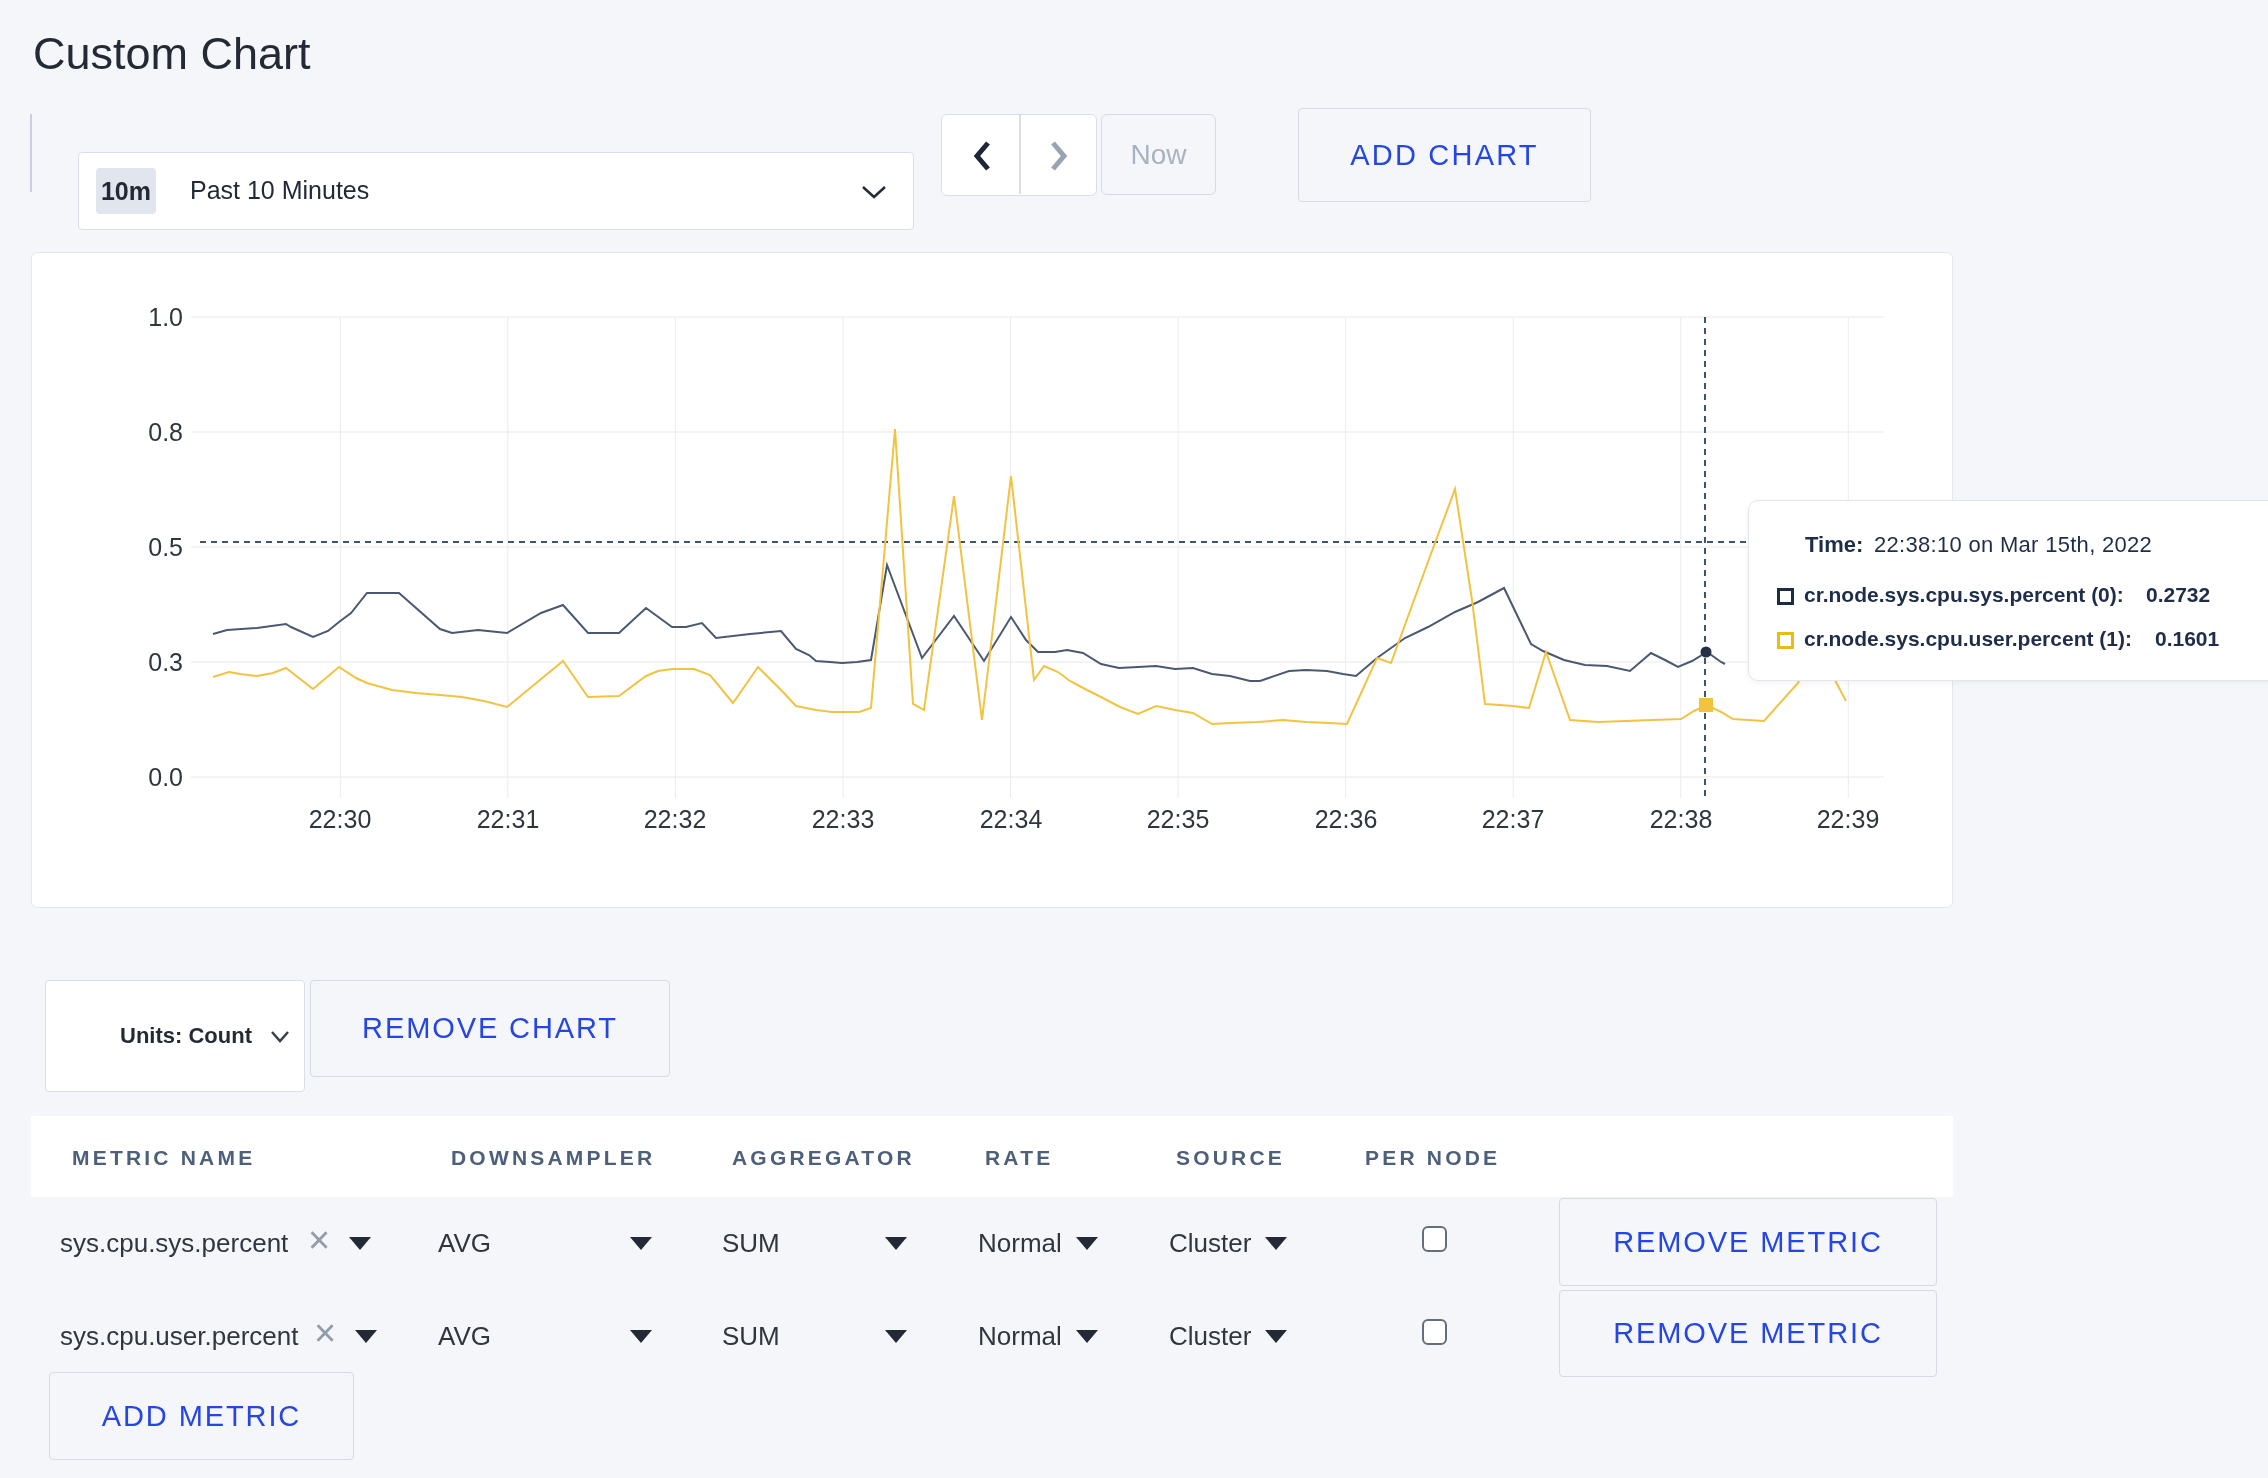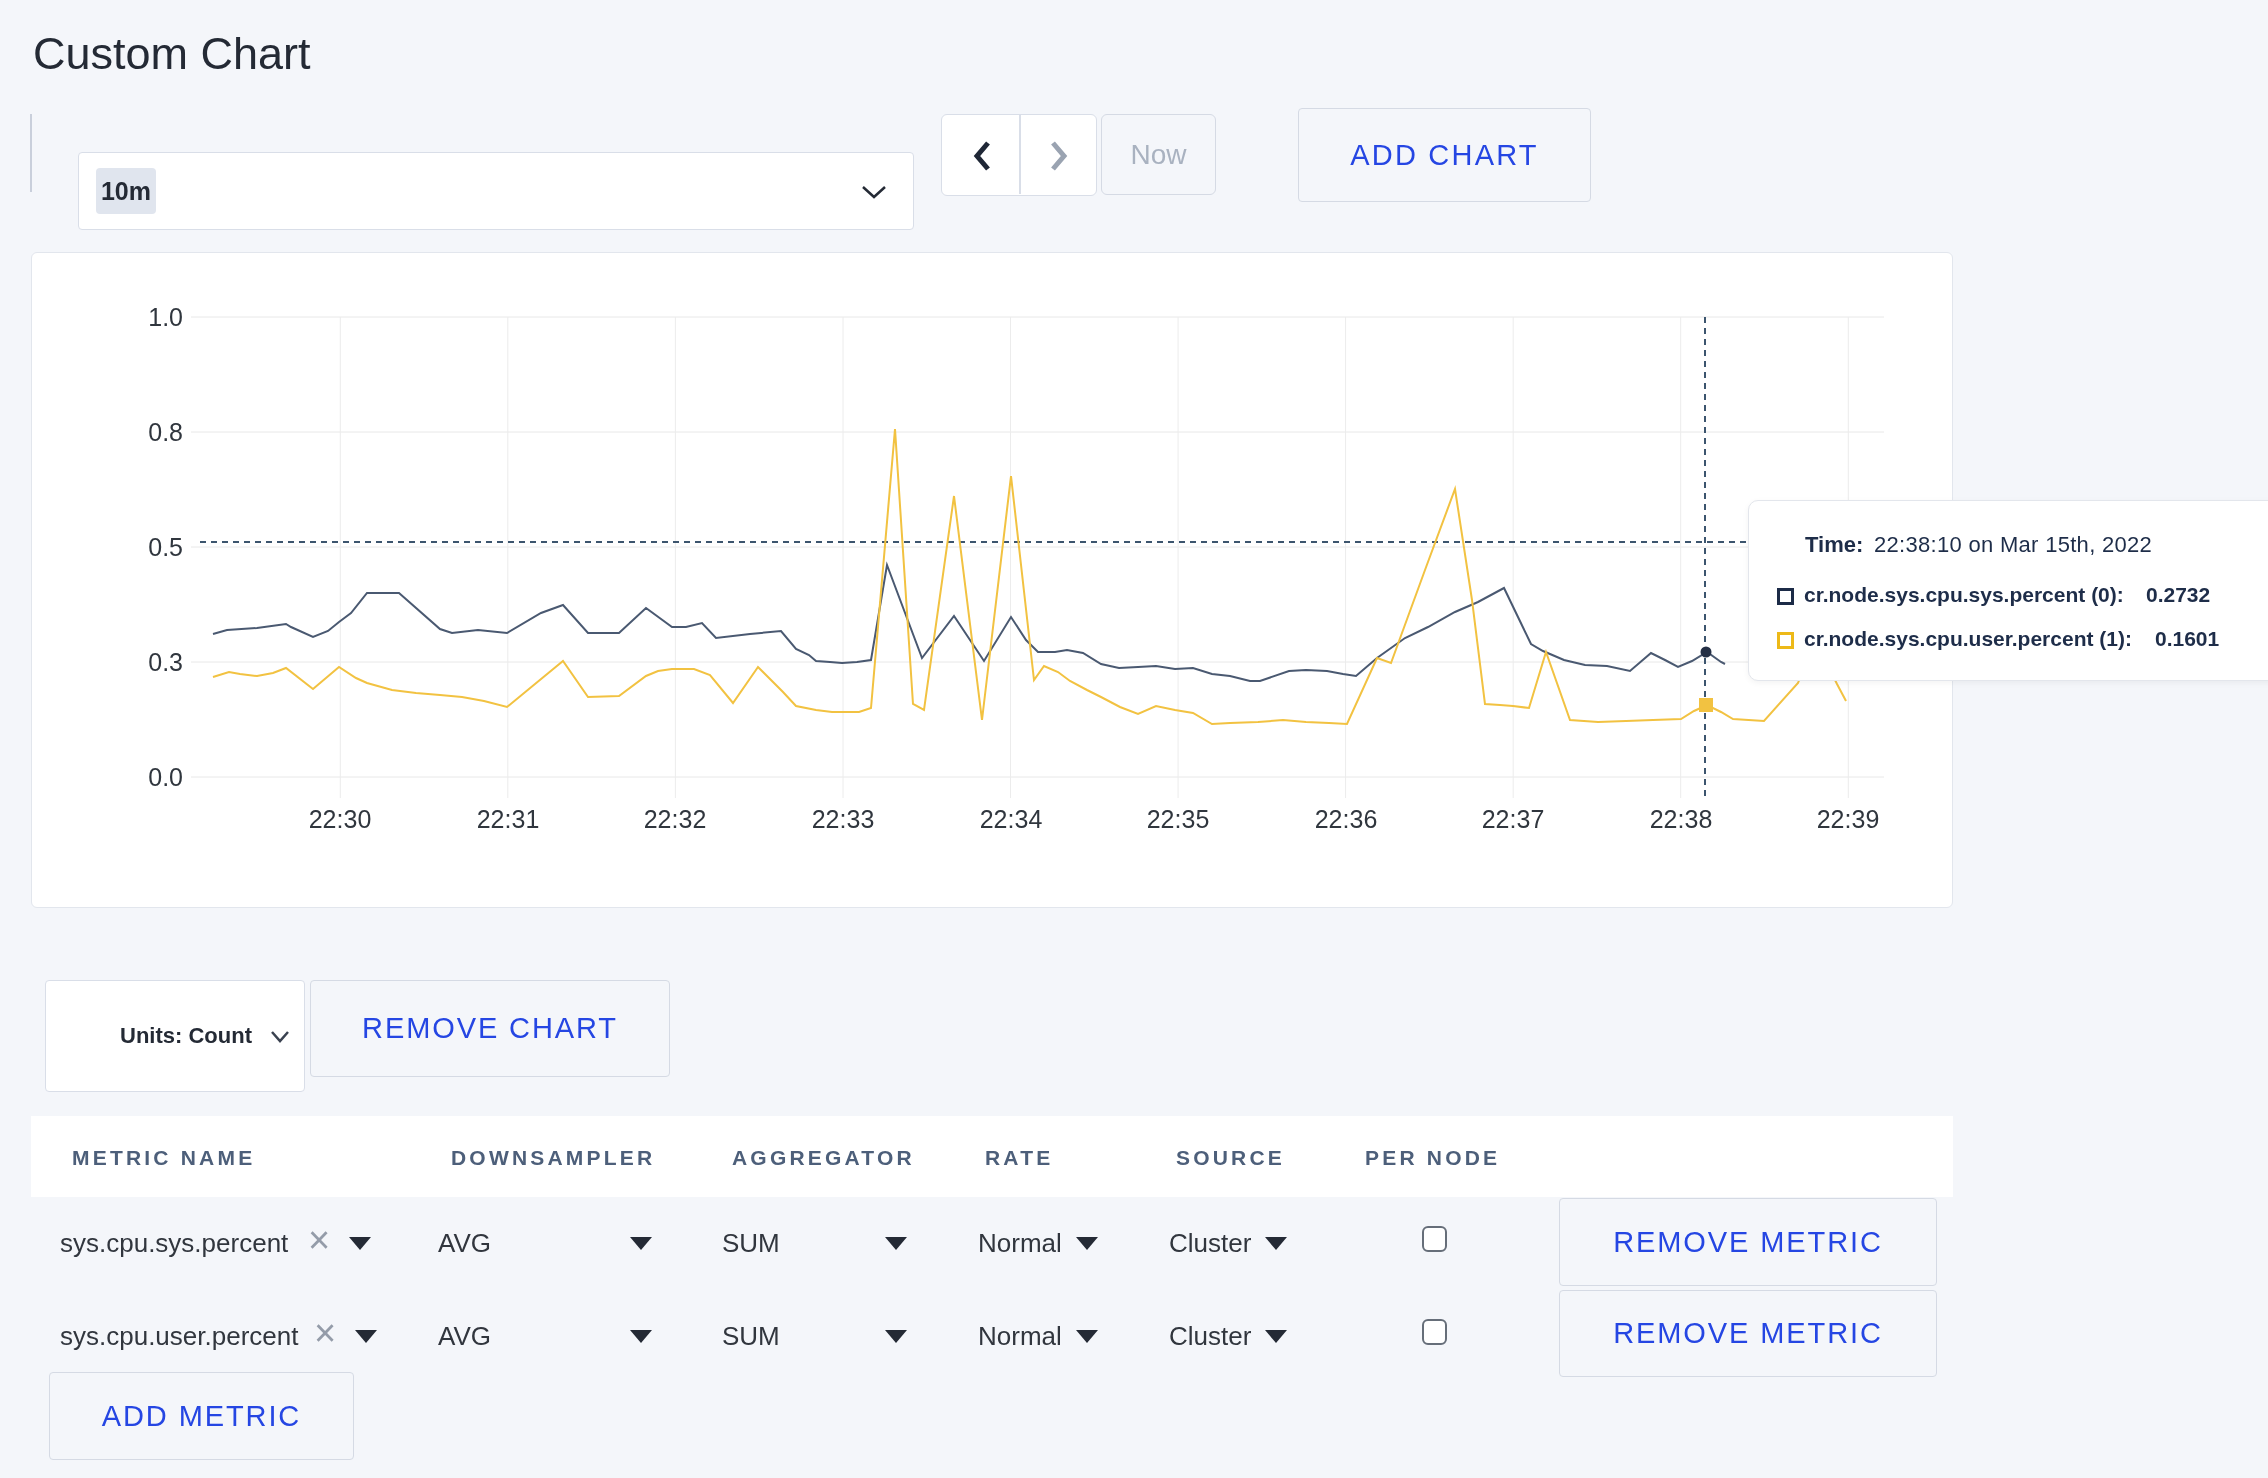--- a/index.html
+++ b/index.html
@@ -11,20 +11,21 @@
 </style>
 </head>
 <body>
 
 <div class="abs" style="left:33px; top:4px; font-size:45px; color:#242a35; font-weight:500;margin-top:24px;">Custom Chart</div>
 
 <div class="abs" style="left:30px; top:114px; width:2px; height:78px; background:#c9cfdb;"></div>
 
 <div class="abs" style="left:78px; top:114px; width:836px; height:78px; background:#fff; border:1.5px solid #d9dee8; border-radius:4px;margin-top:38px;">
   <div class="abs" style="left:17px; top:15px; width:60px; height:46px; background:#e0e5ee; border-radius:4px; display:flex; align-items:center; justify-content:center; font-size:25px; font-weight:bold; color:#242a35;">10m</div>
+  <div class="abs" style="left:111px; top:0; height:75px; display:flex; align-items:center; font-size:25px; color:#242a35;">Past 10 Minutes</div>
   <svg class="abs" style="right:26px; top:31px;" width="26" height="16" viewBox="0 0 26 16">
       <path d="M2 3 L13 13 L24 3" stroke="#242a35" stroke-width="2.5" fill="none"></path>
     </svg>
 </div>
 
 <div class="abs" style="left:941px; top:114px; width:156px; height:82px; background:#fff; border:1.5px solid #d9dee8; border-radius:6px;">
   <div class="abs" style="left:77px; top:0; width:2px; height:79px; background:#d9dee8;"></div>
   <svg class="abs" style="left:30px; top:25px;" width="20" height="32" viewBox="0 0 20 32">
       <path d="M16 3 L5 16 L16 29" stroke="#1f2736" stroke-width="5" fill="none"></path>
     </svg>

